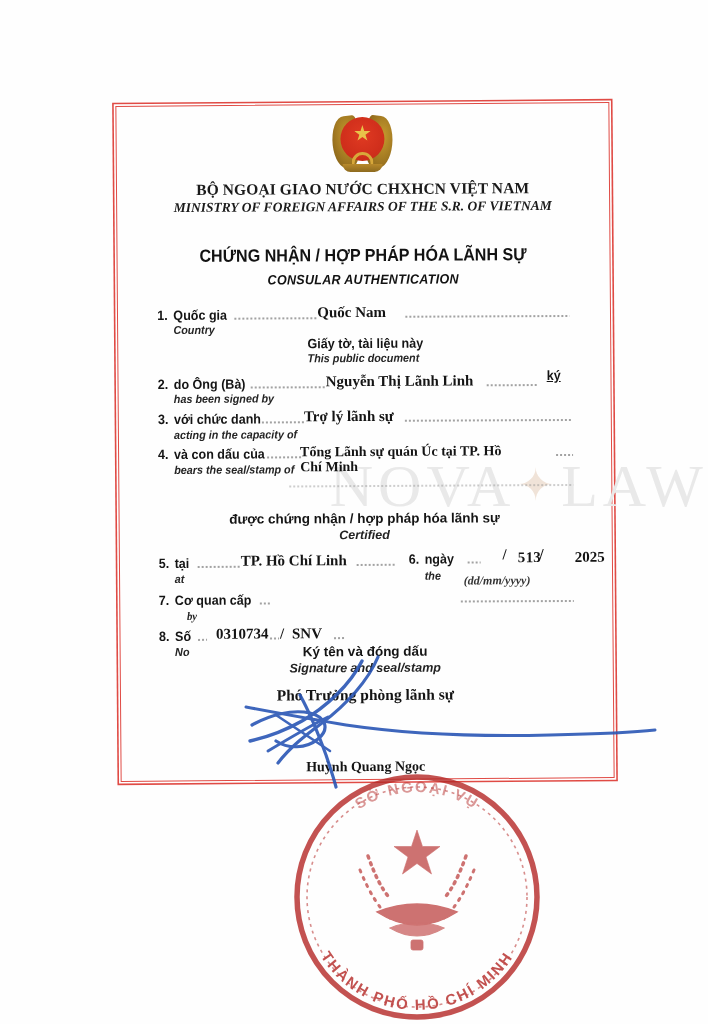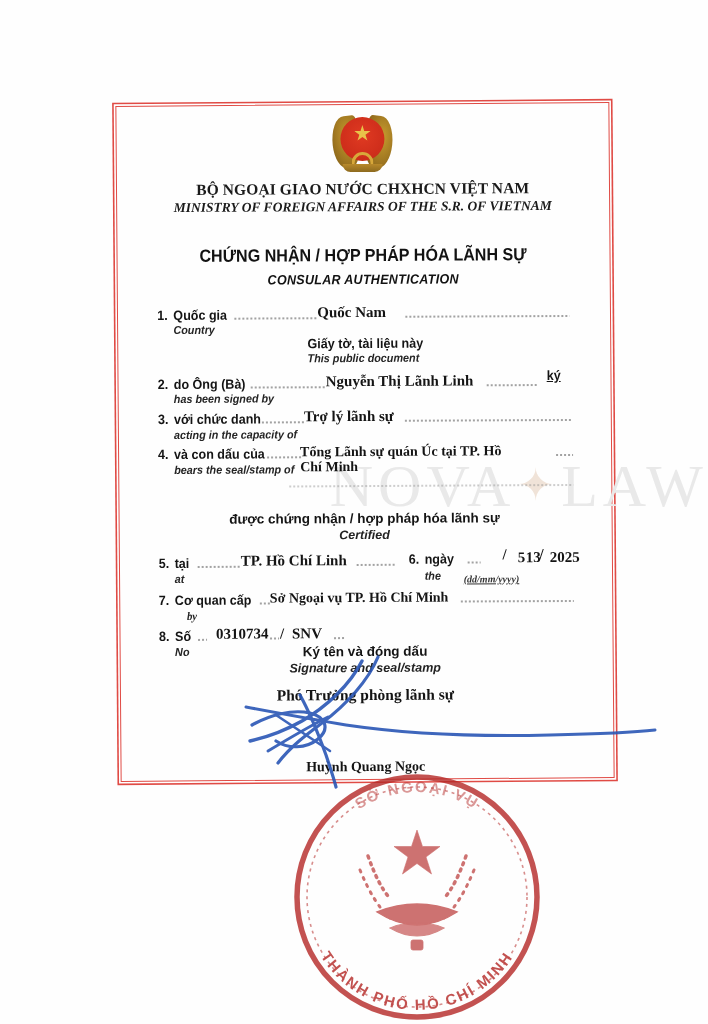--- a/index.html
+++ b/index.html
@@ -209,22 +209,22 @@
     background-size: 4px 2px;
     background-repeat: repeat-x;
     opacity: 0.85;
   }
   .dots.faint { opacity: 0.45; }
 
   .fmt-hint {
     position: absolute;
     font-family: "Liberation Serif", serif;
     font-style: italic; font-weight: bold;
-    font-size: 10px;
-    color: #333; white-space: nowrap; text-decoration: underline;
+    font-size: 12px;
+    color: #333; white-space: nowrap;
   }
 
   
   #signature {
     position: absolute;
     left: 150px; top: 655px;
     width: 520px; height: 140px;
     z-index: 6;
     pointer-events: none;
   }
@@ -319,28 +319,27 @@
     <div class="dots" style="left:237px; top:460px; width:40px;"></div>
     <div class="lbl-en" style="left:56px;  top:468px;">at</div>
 
     <div class="lbl-vn" style="left:290px; top:448px;">6.</div>
     <div class="lbl-vn" style="left:306px; top:448px;">ngày</div>
     <div class="dots" style="left:348px; top:458px; width:14px;"></div>
     <div class="val" style="left:362px; top:446px;margin-left:45px;">13</div>
     <div class="val" style="left:384px; top:443px;">/</div>
     <div class="val" style="left:399px; top:446px;">5</div>
     <div class="val" style="left:421px; top:443px;">/</div>
-    <div class="val" style="left:431px; top:446px;text-align:center;">2025</div>
+    <div class="val" style="left:456px; top:446px;text-align:center;">2025</div>
     <div class="lbl-en" style="left:306px; top:466px;">the</div>
     <div class="fmt-hint" style="left:345px; top:470px;">(dd/mm/yyyy)</div>
 
     <div class="lbl-vn" style="left:40px;  top:488px;">7.</div>
     <div class="lbl-vn" style="left:56px;  top:488px;">Cơ quan cấp</div>
     <div class="dots" style="left:140px; top:498px; width:12px;"></div>
-    <div class="val sm" style="left:151px; top:486px;">Sở Ngoại vụ TP. Hồ Chí Minh</div>
     <div class="dots" style="left:341px; top:497px; width:114px;"></div>
     <div class="lbl-en" style="left:68px;  top:505px;font-family:Liberation Serif, serif;">by</div>
 
     <div class="lbl-vn" style="left:40px;  top:524px;">8.</div>
     <div class="lbl-vn" style="left:56px;  top:524px;">Số</div>
     <div class="dots" style="left:78px;  top:534px; width:10px;"></div>
     <div class="val" style="left:88px;  top:521px;margin-left:9px;">0310734</div>
     <div class="dots" style="left:150px; top:533px; width:10px;"></div>
     <div class="val" style="left:161px; top:521px;">/</div>
     <div class="val" style="left:173px; top:521px;">SNV</div>

